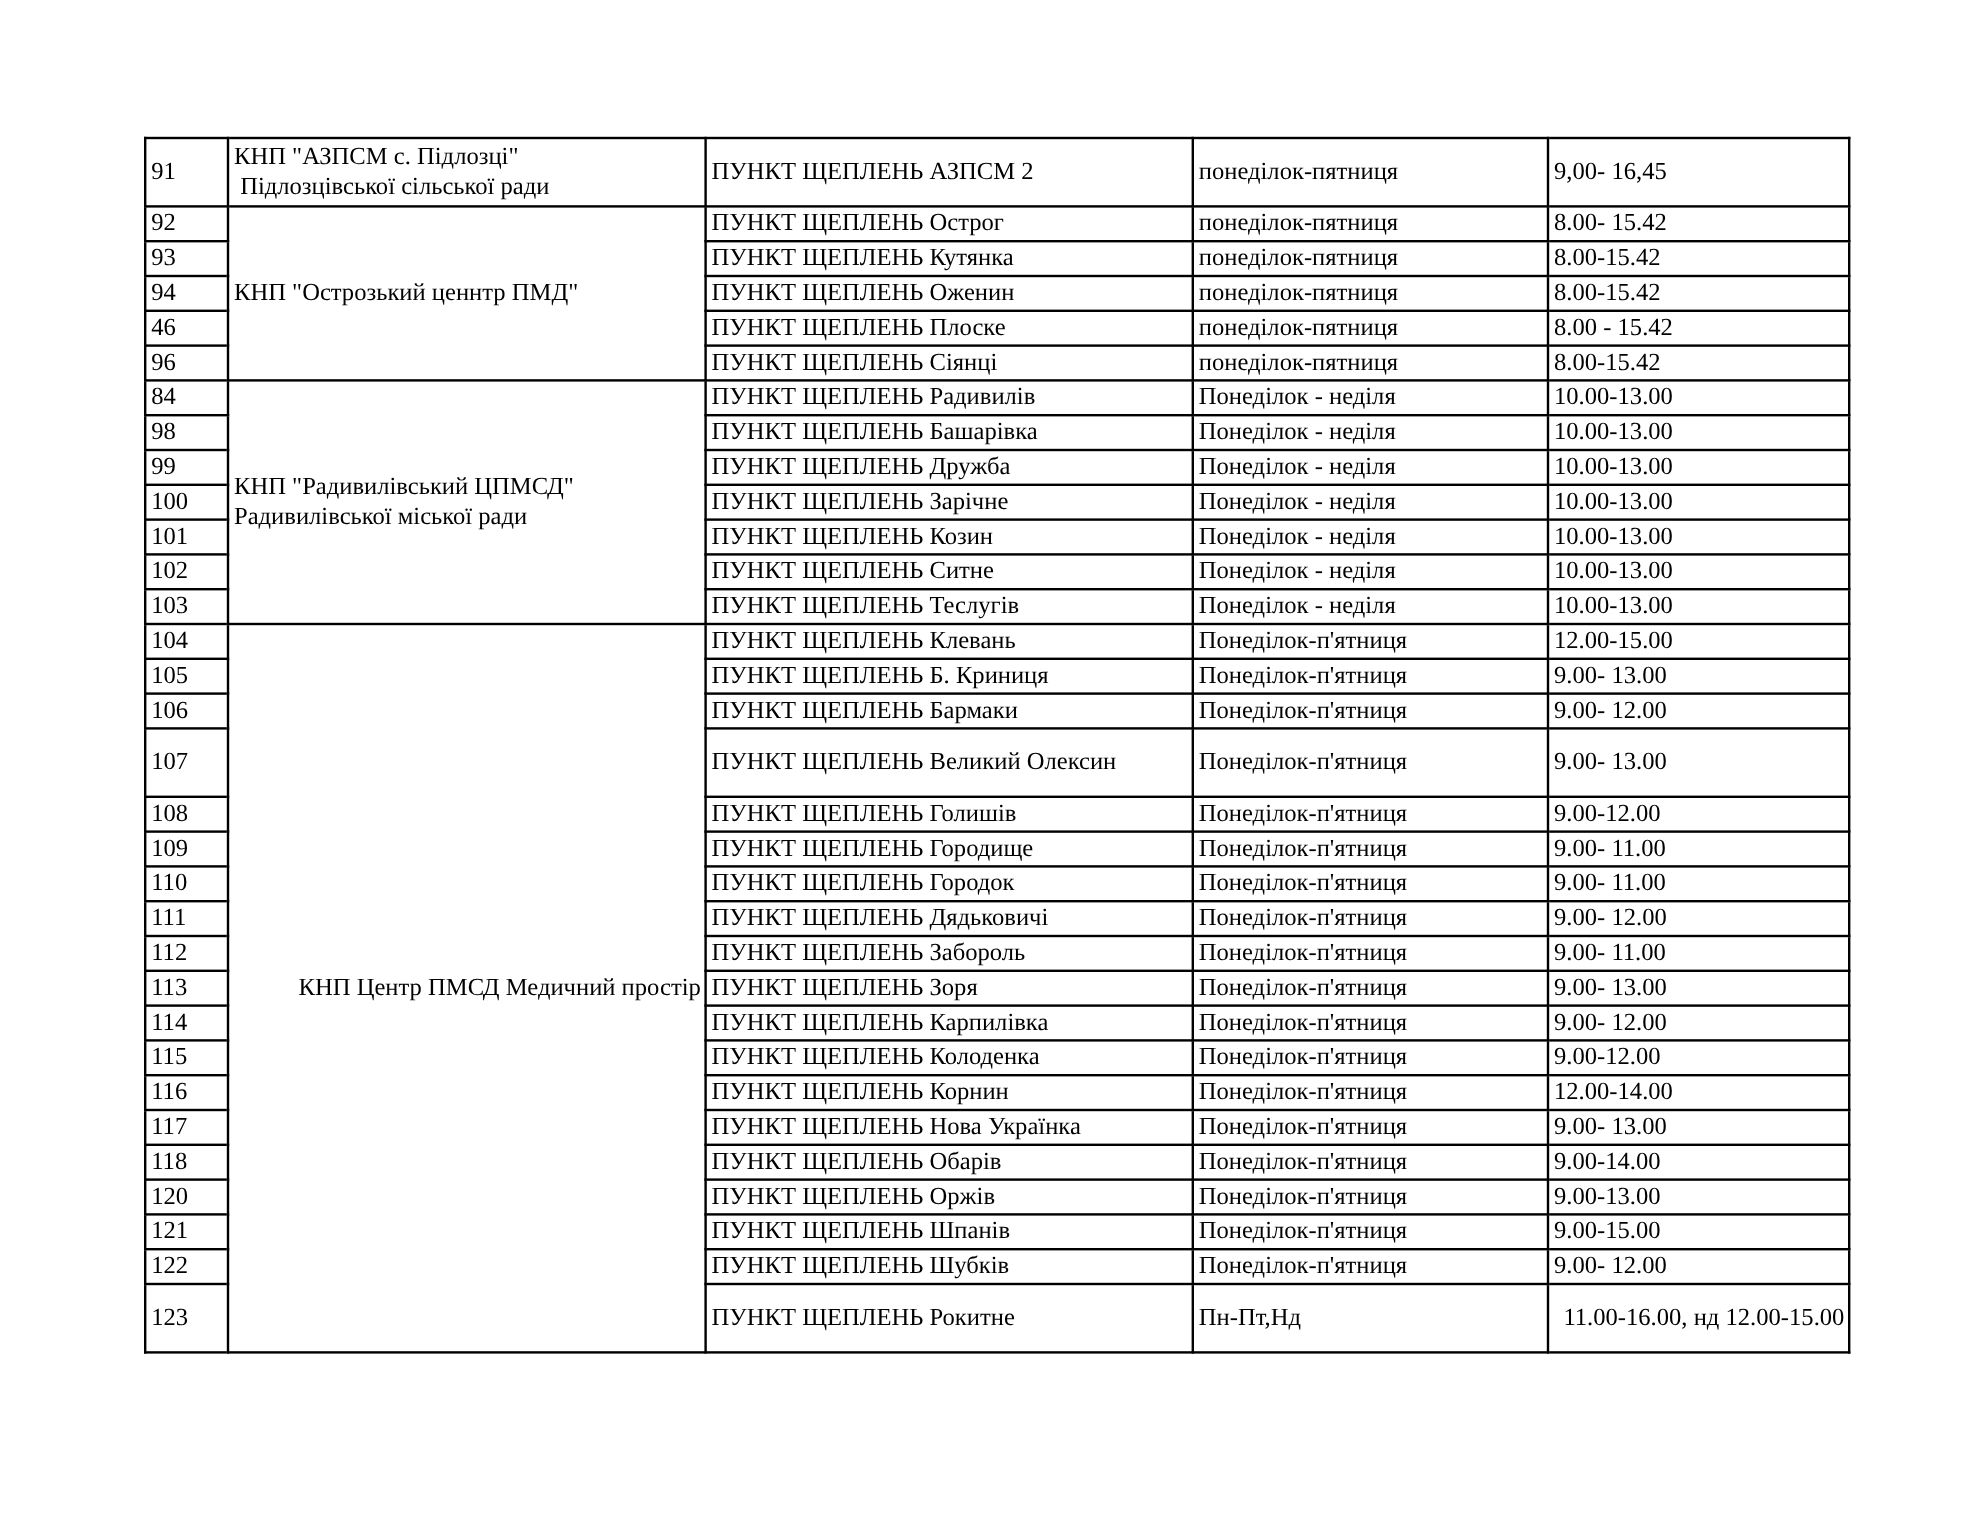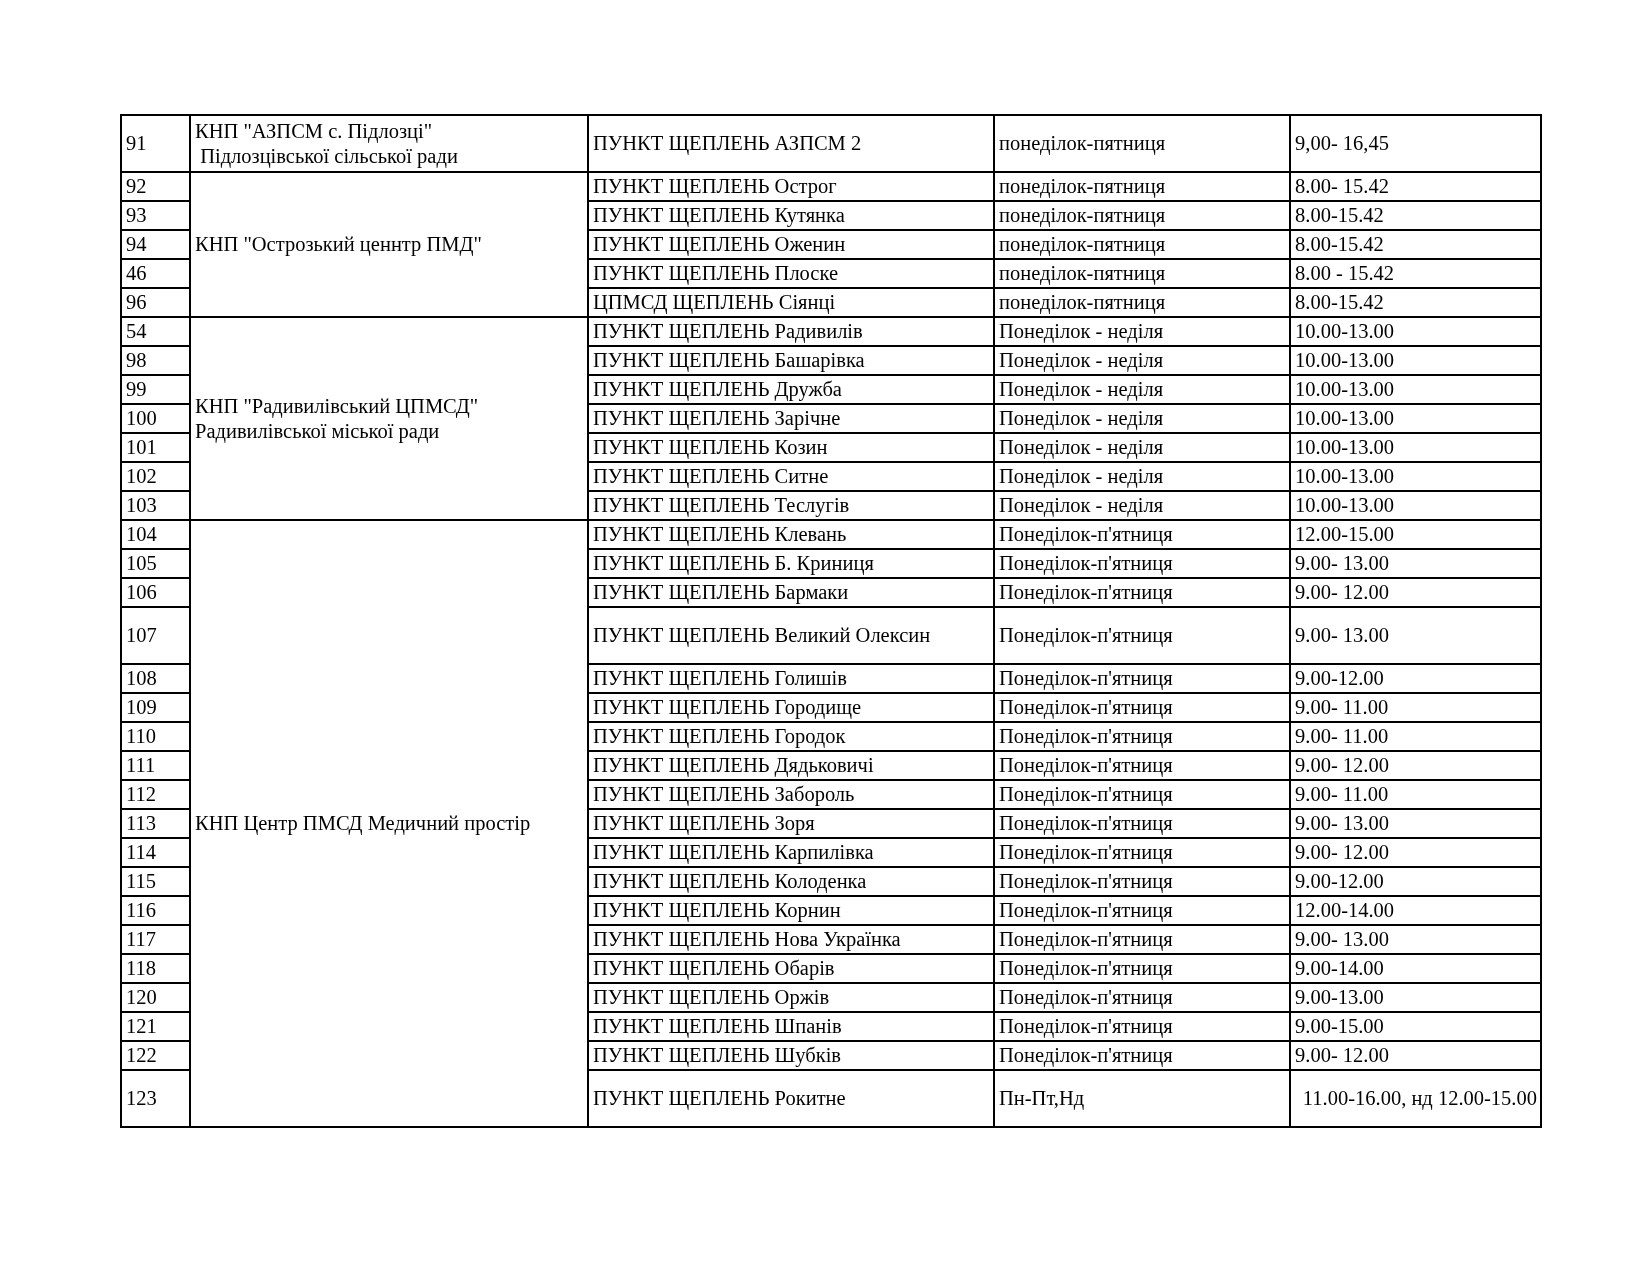--- a/index.html
+++ b/index.html
@@ -62,26 +62,26 @@
         <td>8.00-15.42</td>
       </tr>
       <tr>
         <td>46</td>
         <td>ПУНКТ ЩЕПЛЕНЬ Плоске</td>
         <td>понеділок-пятниця</td>
         <td>8.00 - 15.42</td>
       </tr>
       <tr>
         <td>96</td>
-        <td>ЦПМСД ЩЕПЛЕНЬ Сіянці</td>
+        <td>ПУНКТ ЩЕПЛЕНЬ Сіянці</td>
         <td>понеділок-пятниця</td>
         <td>8.00-15.42</td>
       </tr>
       <tr>
-        <td>54</td>
+        <td>84</td>
         <td class="org" rowspan="7">
           <div style="white-space: pre;">КНП "Радивилівський ЦПМСД"</div>
           <div style="white-space: pre;">Радивилівської міської ради</div>
         </td>
         <td>ПУНКТ ЩЕПЛЕНЬ Радивилів</td>
         <td>Понеділок - неділя</td>
         <td>10.00-13.00</td>
       </tr>
       <tr>
         <td>98</td>
@@ -115,21 +115,21 @@
       </tr>
       <tr>
         <td>103</td>
         <td>ПУНКТ ЩЕПЛЕНЬ Теслугів</td>
         <td>Понеділок - неділя</td>
         <td>10.00-13.00</td>
       </tr>
       <tr>
         <td>104</td>
         <td class="org" rowspan="19">
-          <div style="white-space: pre;">КНП Центр ПМСД Медичний простір</div>
+          <div style="white-space: pre; text-align: right;">КНП Центр ПМСД Медичний простір</div>
         </td>
         <td>ПУНКТ ЩЕПЛЕНЬ Клевань</td>
         <td>Понеділок-п'ятниця</td>
         <td>12.00-15.00</td>
       </tr>
       <tr>
         <td>105</td>
         <td>ПУНКТ ЩЕПЛЕНЬ Б. Криниця</td>
         <td>Понеділок-п'ятниця</td>
         <td>9.00- 13.00</td>

